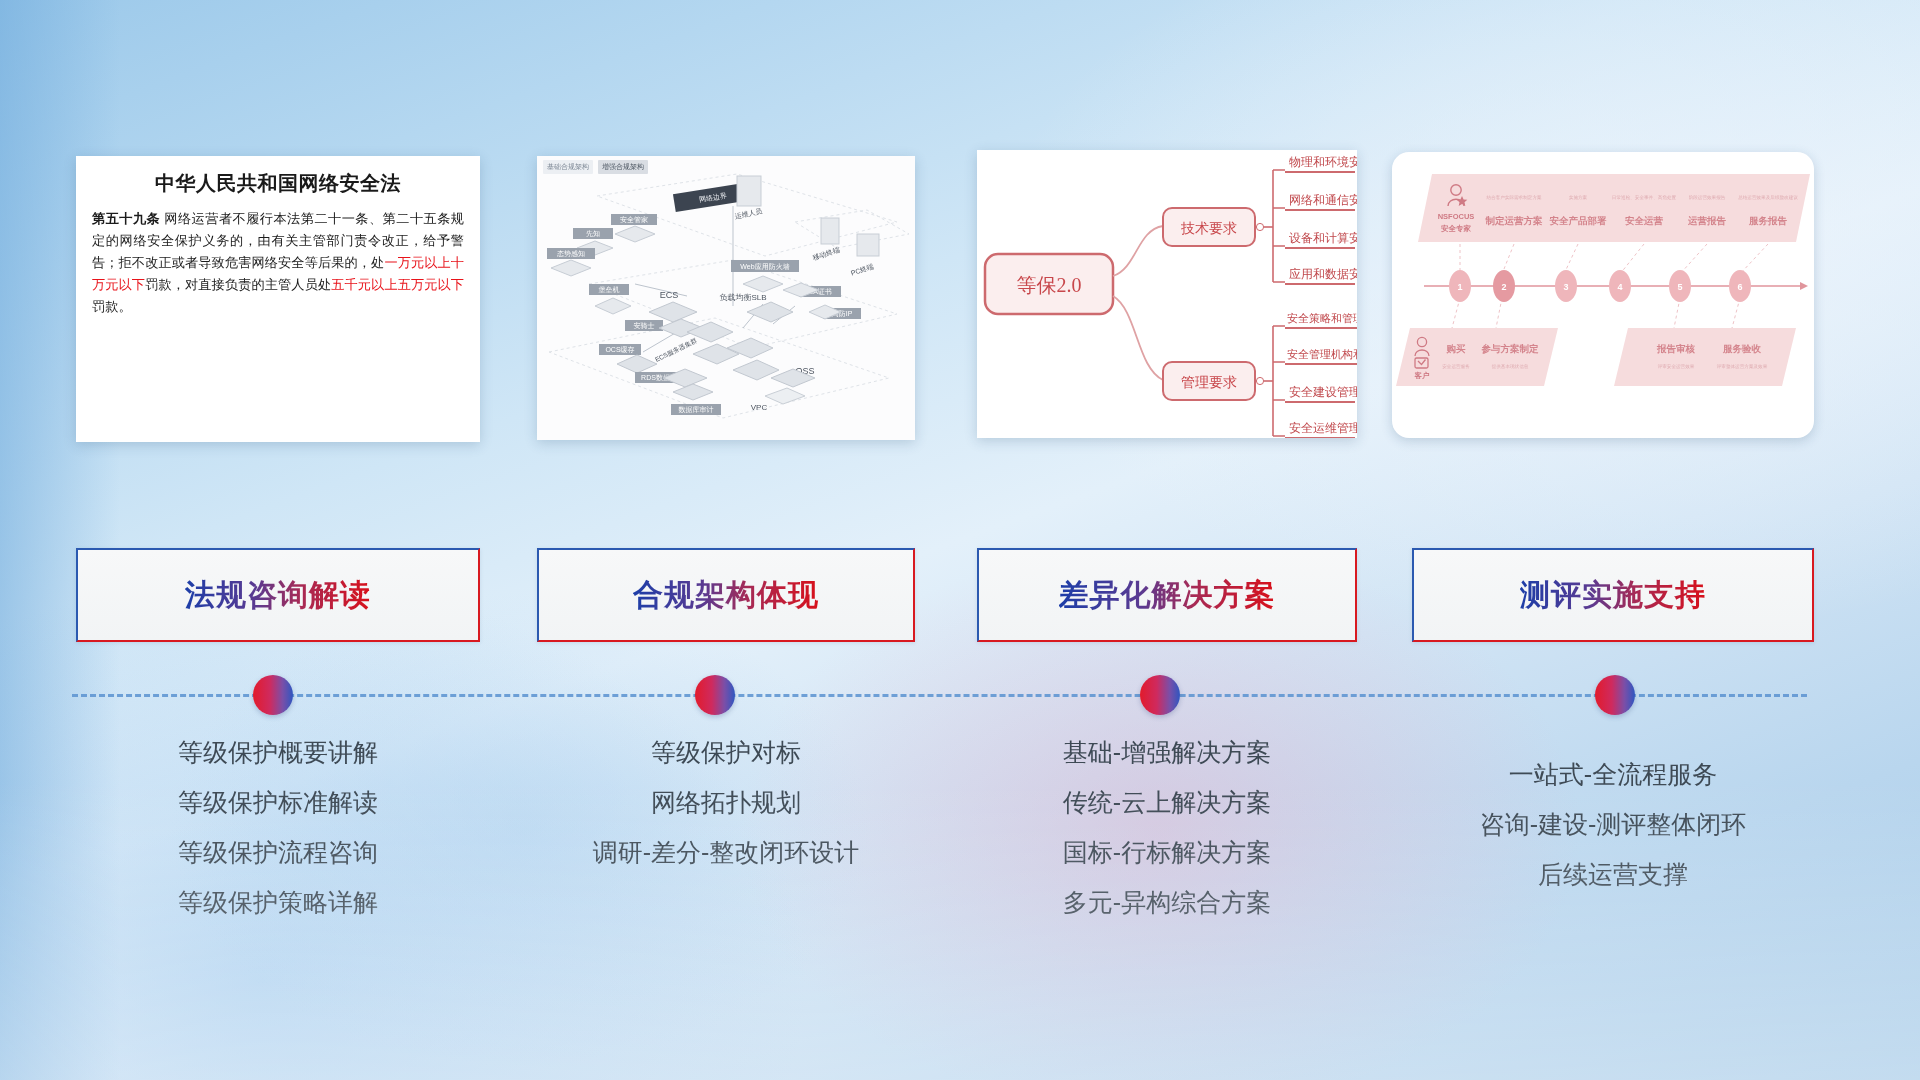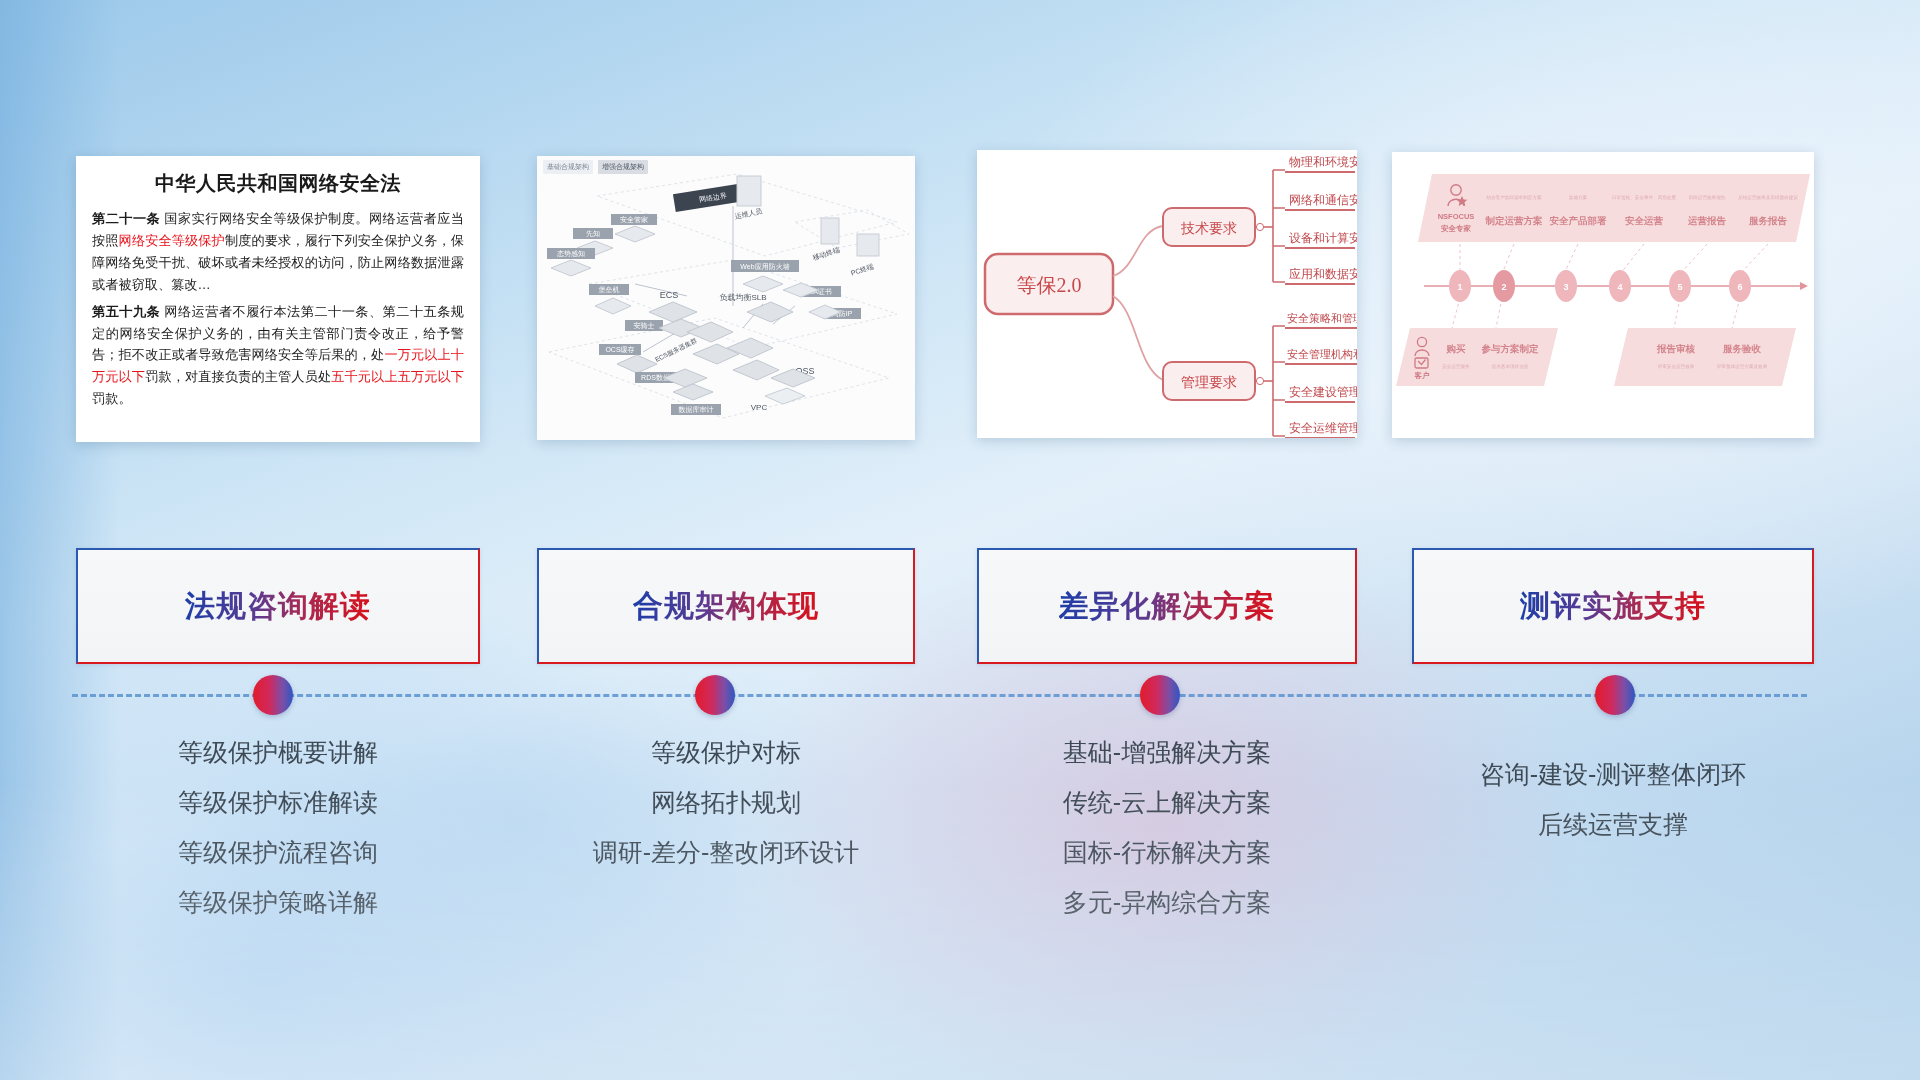--- a/index.html
+++ b/index.html
@@ -61,32 +61,32 @@
 
   
   #card3{left:977px;top:150px;width:380px;height:288px;}
   .mind{position:absolute;inset:0;}
   .mind svg{position:absolute;inset:0;}
   .mm-core{font-size:20px;fill:#c8474b;font-family:"Liberation Serif",serif;}
   .mm-mid{font-size:14px;fill:#c8474b;font-family:"Liberation Serif",serif;}
   .mm-leaf{font-size:12px;fill:#c0474b;font-family:"Liberation Serif",serif;}
 
   
-  #card4{left:1392px;top:152px;width:422px;height:286px;}
+  #card4{left:1392px;top:152px;width:422px;height:286px;border-radius:17px;}
   .nsf{position:absolute;inset:0;}
   .nsf svg{position:absolute;inset:0;}
   .nsf-big{font-size:9.5px;fill:#d4848c;font-weight:bold;}
   .nsf-sm{font-size:4.6px;fill:#deaab0;}
   .nsf-num{font-size:9px;fill:#ffffff;font-weight:bold;}
   .nsf-brand{font-size:7.5px;fill:#cf7a84;font-weight:bold;}
 
   
   .titles{position:absolute;left:0;top:0;width:1920px;height:1080px;pointer-events:none;}
   .tbox{
-    position:absolute;top:548px;height:116px;box-sizing:border-box;
+    position:absolute;top:548px;height:94px;box-sizing:border-box;
     background:linear-gradient(180deg,#f7f8f9 0%,#f2f4f5 100%);
     pointer-events:auto;
     display:flex;align-items:center;justify-content:center;
     border-top:2px solid #2b59b0;
     border-left:2px solid #2b59b0;
     border-right:2px solid #d81920;
     border-bottom:2px solid #d81920;
     box-shadow:0 1px 4px rgba(40,80,130,.12);
   }
   .tbox .tlabel{
@@ -130,21 +130,20 @@
 </head>
 <body>
 
 <div id="stage">
 
   <div class="cards">
 
     <div class="card" id="card1">
       <div class="law-inner">
         <div class="law-title">中华人民共和国网络安全法</div>
-        <div class="law-p"><b>第二十一条</b><span> 国家实行网络安全等级保护制度。网络运营者应当按照</span><span class="red">网络安全等级保护</span><span>制度的要求，履行下列安全保护义务，保障网络免受干扰、破坏或者未经授权的访问，防止网络数据泄露或者被窃取、篡改…</span></div>
         <div class="law-p second"><b>第五十九条</b><span> 网络运营者不履行本法第二十一条、第二十五条规定的网络安全保护义务的，由有关主管部门责令改正，给予警告；拒不改正或者导致危害网络安全等后果的，处</span><span class="red">一万元以上十万元以下</span><span>罚款，对直接负责的主管人员处</span><span class="red">五千元以上五万元以下</span><span>罚款。</span></div>
       </div>
     </div>
 
     <div class="card" id="card2">
       <div class="topo">
         <div class="topo-tabs">
           <span class="topo-tab">基础合规架构</span>
           <span class="topo-tab sel">增强合规架构</span>
         </div>
@@ -419,18 +418,19 @@
       <div class="li">网络拓扑规划</div>
       <div class="li">调研-差分-整改闭环设计</div>
     </div>
     <div class="lcol" id="lcol2">
       <div class="li">基础-增强解决方案</div>
       <div class="li">传统-云上解决方案</div>
       <div class="li">国标-行标解决方案</div>
       <div class="li">多元-异构综合方案</div>
     </div>
     <div class="lcol" id="lcol3">
+      <div class="li">一站式-全流程服务</div>
       <div class="li">咨询-建设-测评整体闭环</div>
       <div class="li">后续运营支撑</div>
     </div>
   </div>
 
 </div>
 
 </body></html>

